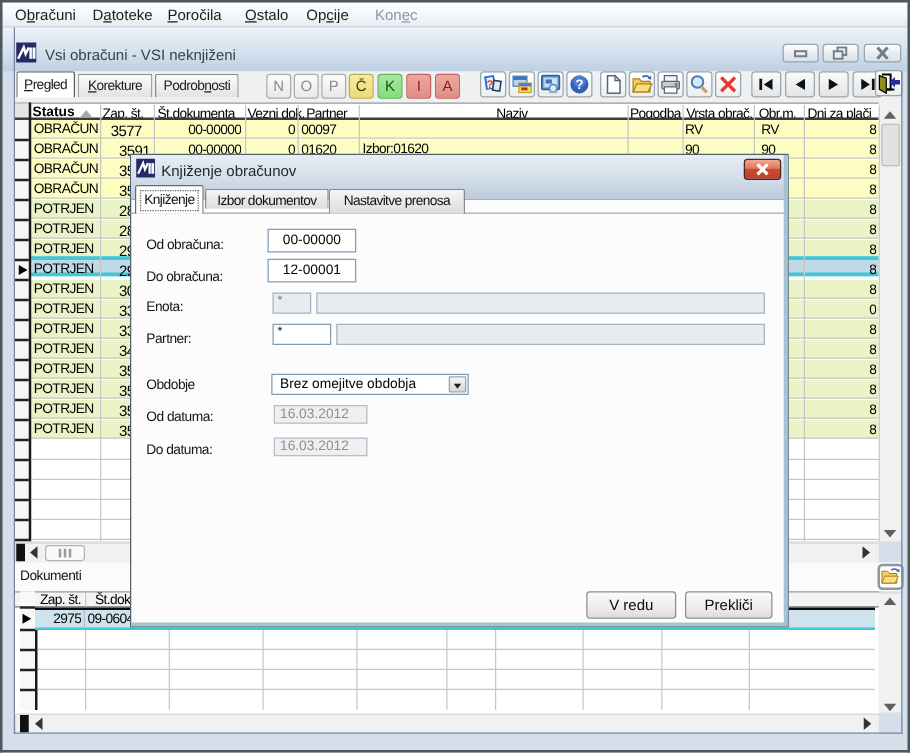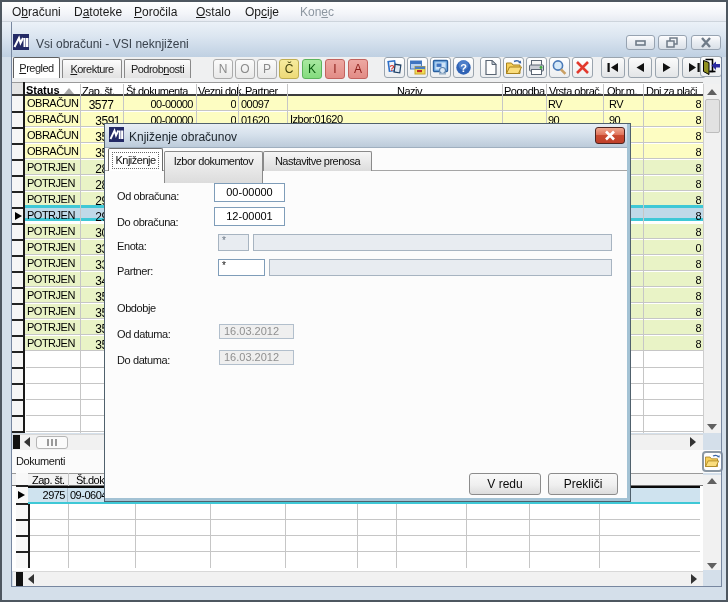--- a/index.html
+++ b/index.html
@@ -472,58 +472,64 @@
  <div class="abs" style="left:11px;top:22px;width:1px;height:565px;background:#7787a0"></div>
  <div class="abs" style="left:721px;top:57px;width:1px;height:530px;background:#7787a0"></div>
  <div class="abs" style="left:11px;top:586px;width:711px;height:1px;background:#7787a0"></div>
 
  <div class="abs" style="left:0;top:0;width:728px;height:2px;background:#4e5760"></div>
  <div class="abs" style="left:0;top:600px;width:728px;height:2px;background:#4e5760"></div>
  <div class="abs" style="left:0;top:0;width:2px;height:602px;background:#4e5760"></div>
  <div class="abs" style="left:726px;top:0;width:2px;height:602px;background:#4e5760"></div>
 
  <div class="abs" style="left:104px;top:123px;width:527px;height:379px;background:#fcfcfc;border:1px solid #50616d;z-index:10">
-   <div class="abs" style="left:0;top:0;width:525px;height:24px;background:linear-gradient(#e8eef5,#d6e1ec 45%,#bccbda);border-bottom:1px solid #9fafbf">
+   <div class="abs" style="left:0;top:0;width:525px;height:36px;background:linear-gradient(#e8eef5,#d6e1ec 45%,#bccbda);border-bottom:1px solid #9fafbf">
      <div class="abs" style="left:4px;top:3px;width:15px;height:15px;background:#232a66">
         <svg width="15" height="15">
           <path d="M1.5 12 L5.5 3.5 L7 8.5 L9.3 3.5" stroke="#fff" stroke-width="1.8" fill="none"></path>
           <rect x="9.8" y="3.5" width="1.8" height="8.5" fill="#fff"></rect>
           <rect x="12.1" y="3.5" width="2.2" height="8.5" fill="#fff"></rect>
         </svg>
       </div>
      <div class="abs" style="left:24px;top:6px;font-size:12px;color:#20282f">Knjiženje obračunov</div>
      <div class="abs" style="left:490px;top:3px;width:30px;height:17px;border:1px solid #4d2420;border-radius:3px;background:linear-gradient(#f0a890 0%,#e0755c 45%,#c94a30 50%,#c0402a 100%)">
         <svg width="28" height="15">
           <path d="M10 3.5 L18 11.5 M18 3.5 L10 11.5" stroke="#fff" stroke-width="2.6"></path>
         </svg>
      </div>
    </div>
    <div class="abs" style="left:0px;top:46px;width:525px;height:1px;background:#a5a5a5"></div>
    <div class="dtab" style="left:3px;top:24px;width:55px;height:23px;line-height:22px;background:#fff;border-color:#6a6a6a;z-index:2">
      <div class="abs" style="left:3px;top:3px;right:3px;bottom:2px;border:1px dotted #666"></div>Knjiženje</div>
-   <div class="dtab" style="left:59px;top:27px;width:99px;height:32px;line-height:19px">Izbor dokumentov</div>
+   <div class="dtab" style="left:59px;top:27px;width:99px;height:16px;line-height:19px">Izbor dokumentov</div>
    <div class="dtab" style="left:158px;top:27px;width:109px;height:20px;line-height:19px">Nastavitve prenosa</div>
 
    <div class="lbl" style="left:12px;top:66px">Od obračuna:</div>
    <div class="tbx" style="left:109px;top:59px;width:71px;height:19px;text-align:center;line-height:17px">00-00000</div>
    <div class="lbl" style="left:12px;top:92px">Do obračuna:</div>
    <div class="tbx" style="left:109px;top:83px;width:71px;height:19px;text-align:center;line-height:17px">12-00001</div>
 
    <div class="lbl" style="left:12px;top:116px">Enota:</div>
    <div class="tbx dis" style="left:113px;top:110px;width:31px;height:17px">
       <span style="position:absolute;left:3px;top:0px;font-size:10px;color:#6a7684">*</span>
     </div>
    <div class="tbx dis" style="left:148px;top:110px;width:359px;height:17px"></div>
    <div class="lbl" style="left:12px;top:141px">Partner:</div>
    <div class="tbx" style="left:113px;top:135px;width:47px;height:17px">
       <span style="position:absolute;left:3px;top:0px;font-size:10px;color:#111">*</span>
     </div>
    <div class="tbx dis" style="left:164px;top:135px;width:343px;height:17px"></div>
 
    <div class="lbl" style="left:12px;top:178px">Obdobje</div>
+   <div class="tbx" style="left:112px;top:175px;width:158px;height:17px;line-height:15px">
+      <span style="position:absolute;left:6px">Brez omejitve obdobja</span>
+     <div class="abs" style="right:1px;top:1px;width:14px;height:13px;background:linear-gradient(#f5f5f5,#d8d8d8);border:1px solid #a0a0a0;border-radius:1px">
+        <div class="arrow" style="left:3px;top:5px;border-left:3.5px solid transparent;border-right:3.5px solid transparent;border-top:4.5px solid #222"></div>
+      </div>
+   </div>
    <div class="lbl" style="left:12px;top:204px">Od datuma:</div>
    <div class="tbx" style="left:114px;top:200px;width:75px;height:15px;background:#efefef;border-color:#b2bfcc;color:#8f8f8f;line-height:13px">
       <span style="position:absolute;left:4px">16.03.2012</span>
     </div>
    <div class="lbl" style="left:12px;top:230px">Do datuma:</div>
    <div class="tbx" style="left:114px;top:226px;width:75px;height:15px;background:#efefef;border-color:#b2bfcc;color:#8f8f8f;line-height:13px">
       <span style="position:absolute;left:4px">16.03.2012</span>
     </div>
 
    <div class="abs" style="left:522px;top:0px;width:3px;height:377px;background:#a3c2d4"></div>

